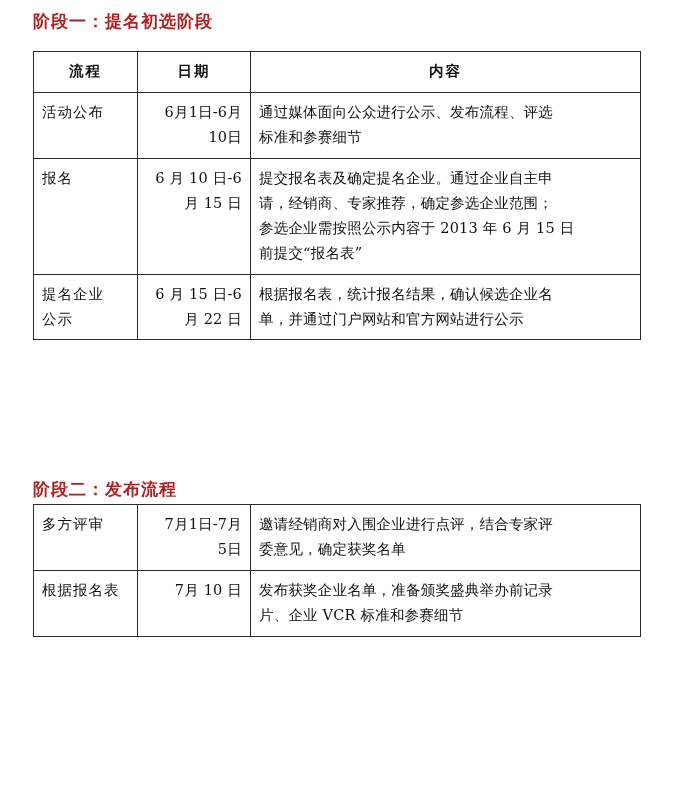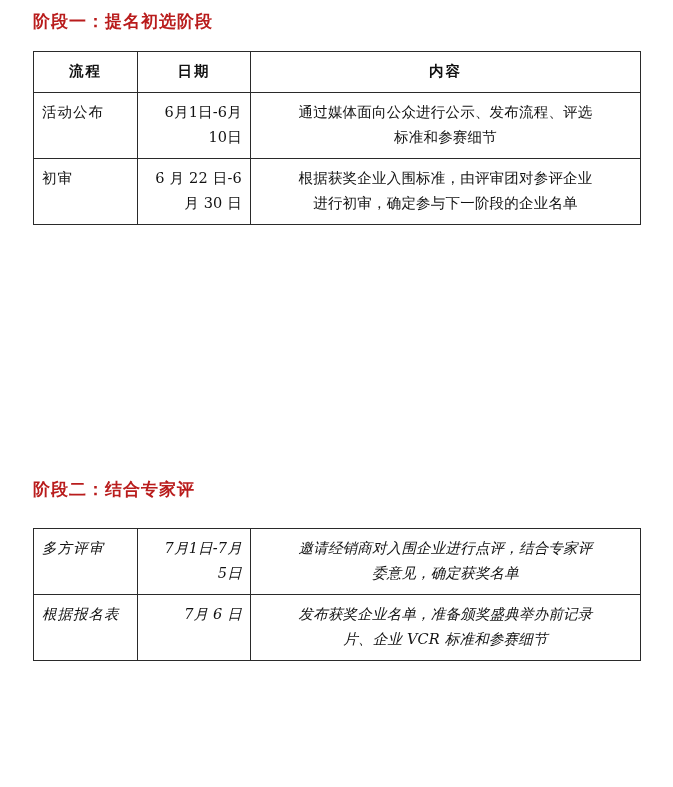--- a/index.html
+++ b/index.html
@@ -42,21 +42,21 @@
     left: 0;
   }
   table.schedule {
     border-collapse: collapse;
     table-layout: fixed;
     position: absolute;
     left: 33px;
     width: 607px;
   }
   table.t1 { top: 51px; }
-  table.t2 { top: 528px; font-style: italic; }
+  table.t2 { top: 504px; }
   table.schedule td, table.schedule th {
     border: 1px solid #2a2a2a;
     vertical-align: top;
     padding: 7px 8px 8px 8px;
     font-size: 14.5px;
     line-height: 1.72;
   }
   col.c-flow { width: 104px; }
   col.c-date { width: 113px; }
   col.c-content { width: 390px; }
@@ -72,21 +72,21 @@
     text-align: left;
     letter-spacing: 1px;
     white-space: pre-line;
   }
   td.date {
     text-align: right;
     letter-spacing: 0.2px;
     white-space: pre-line;
   }
   td.content {
-    text-align: center;
+    text-align: left;
     letter-spacing: 0.2px;
     white-space: pre-line;
   }
 </style>
 </head>
 <body>
 
 <div class="page">
 
   <div class="section-heading heading-1">阶段一：提名初选阶段</div>
@@ -106,47 +106,57 @@
     </thead>
     <tbody>
       <tr>
         <td class="flow">活动公布</td>
         <td class="date">6月1日-6月
 10日</td>
         <td class="content">通过媒体面向公众进行公示、发布流程、评选
 标准和参赛细节</td>
       </tr>
       <tr>
-        <td class="flow">初审</td>
-        <td class="date">6 月 22 日-6
-月 30 日</td>
-        <td class="content">根据获奖企业入围标准，由评审团对参评企业
-进行初审，确定参与下一阶段的企业名单</td>
+        <td class="flow">报名</td>
+        <td class="date">6 月 10 日-6
+月 15 日</td>
+        <td class="content">提交报名表及确定提名企业。通过企业自主申
+请，经销商、专家推荐，确定参选企业范围；
+参选企业需按照公示内容于 2013 年 6 月 15 日
+前提交“报名表”</td>
+      </tr>
+      <tr>
+        <td class="flow">提名企业
+公示</td>
+        <td class="date">6 月 15 日-6
+月 22 日</td>
+        <td class="content">根据报名表，统计报名结果，确认候选企业名
+单，并通过门户网站和官方网站进行公示</td>
       </tr>
     </tbody>
   </table>
 
-  <div class="section-heading heading-2">阶段二：结合专家评</div>
+  <div class="section-heading heading-2">阶段二：发布流程</div>
 
   <table class="schedule t2">
     <colgroup>
       <col class="c-flow">
         <col class="c-date">
         <col class="c-content">
     </colgroup>
     <tbody>
       <tr>
         <td class="flow">多方评审</td>
         <td class="date">7月1日-7月
 5日</td>
         <td class="content">邀请经销商对入围企业进行点评，结合专家评
 委意见，确定获奖名单</td>
       </tr>
       <tr>
         <td class="flow">根据报名表</td>
-        <td class="date">7月 6 日</td>
+        <td class="date">7月 10 日</td>
         <td class="content">发布获奖企业名单，准备颁奖盛典举办前记录
 片、企业 VCR 标准和参赛细节</td>
       </tr>
     </tbody>
   </table>
 
 </div>
 
 </body></html>

